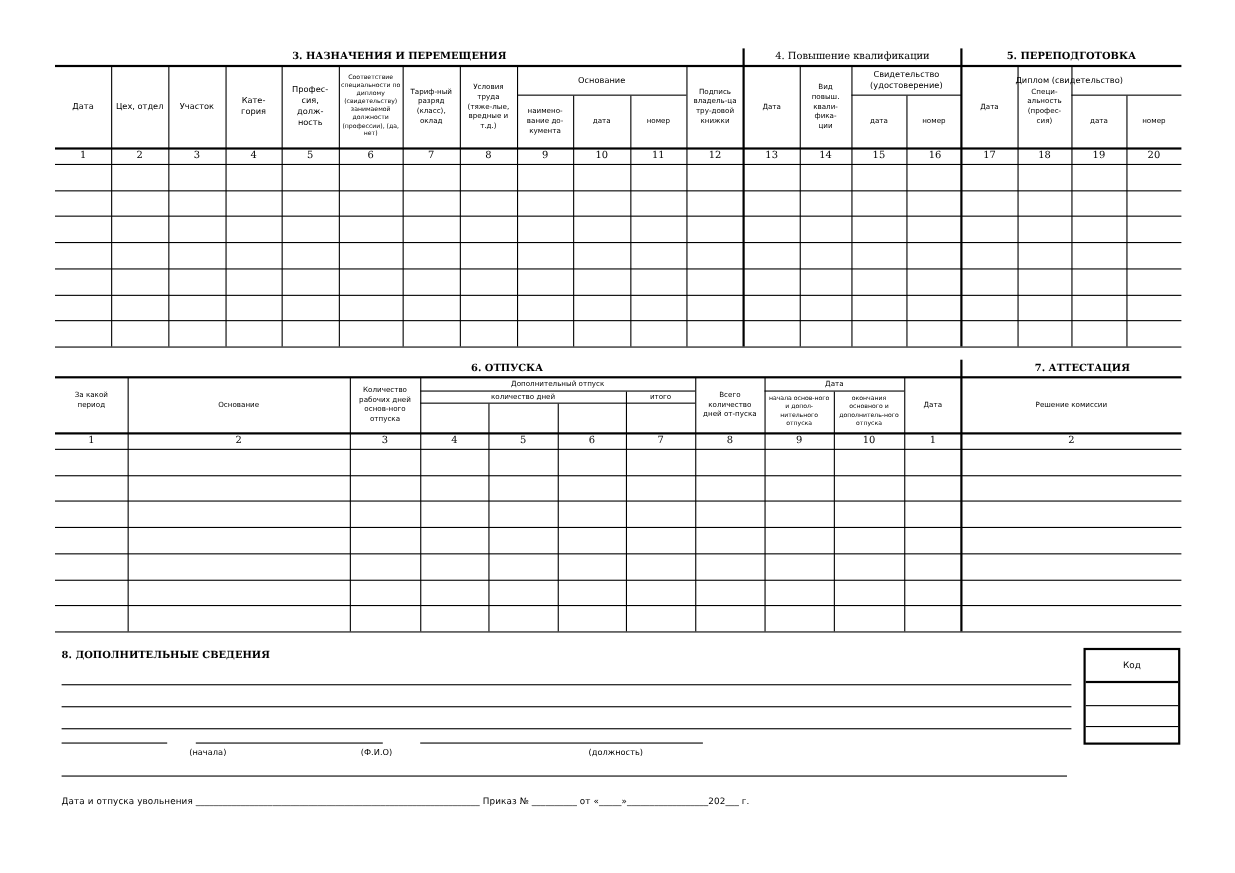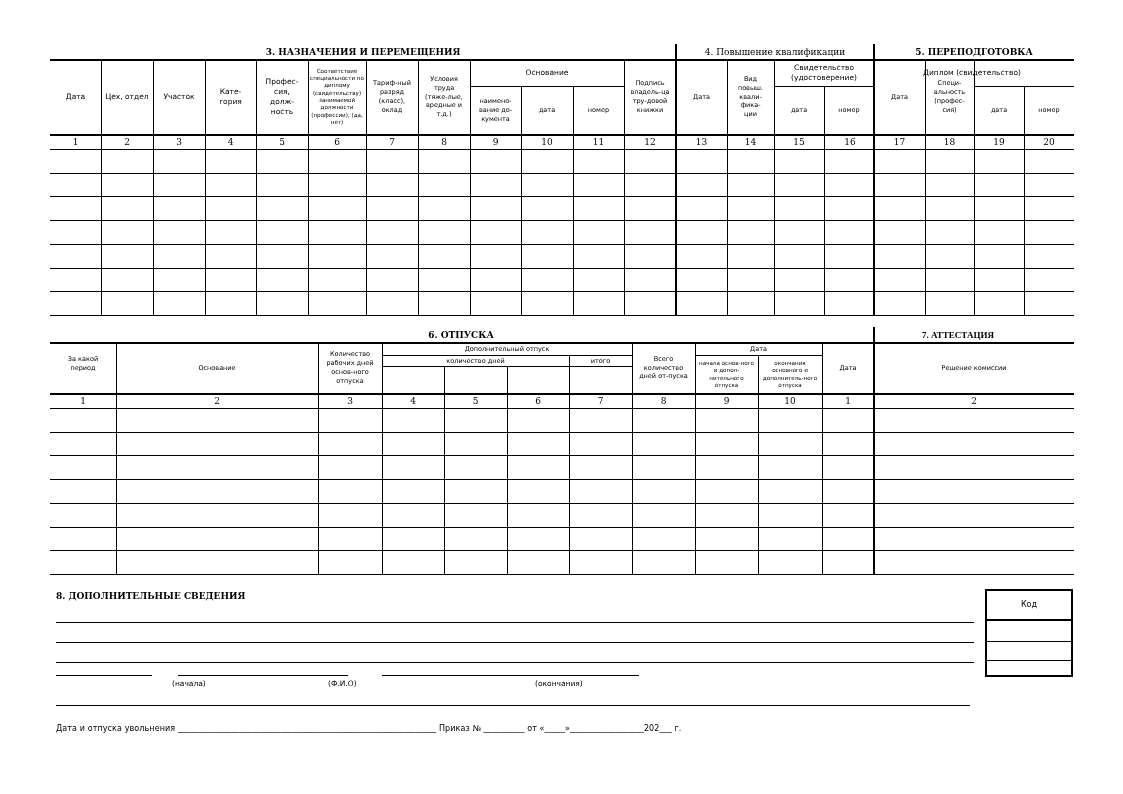--- a/index.html
+++ b/index.html
@@ -254,21 +254,21 @@
       <div class="num" style="left:824px;width:52px;top:135px;">16</div>
       <div class="num" style="left:874px;width:51px;top:135px;">17</div>
       <div class="num" style="left:925px;width:49px;top:135px;">18</div>
       <div class="num" style="left:974px;width:50px;top:135px;">19</div>
       <div class="num" style="left:1024px;width:50px;top:135px;">20</div>
     </div>
 </div>
 
 <div>
   <div class="sec-title" style="left:50px;width:822px;top:330px;">6. ОТПУСКА</div>
-  <div class="sec-title" style="left:858px;width:200px;top:330px;font-family:Liberation Serif, serif;">7. АТТЕСТАЦИЯ</div>
+  <div class="sec-title" style="left:884px;width:200px;top:330px;">7. АТТЕСТАЦИЯ</div>
 
   <div class="vline thick" style="left:873px;top:327px;height:16px;"></div>
 
   <div class="hline thick" style="left:50px;width:1024px;top:342px;"></div>
   <div class="hline" style="left:382px;width:250px;top:355px;"></div>
   <div class="hline" style="left:382px;width:250px;top:366px;"></div>
   <div class="hline" style="left:695px;width:127px;top:355px;"></div>
   <div class="hline thick" style="left:50px;width:1024px;top:393px;"></div>
   <div id="bottom-row-lines">
       <div class="hline" style="left:50px;width:1024px;top:408px;"></div>
@@ -413,21 +413,21 @@
   <div class="hline" style="left:56px;width:918px;top:622px;"></div>
   <div class="hline" style="left:56px;width:918px;top:642px;"></div>
   <div class="hline" style="left:56px;width:918px;top:662px;"></div>
 
   <div class="hline" style="left:56px;width:96px;top:675px;"></div>
   <div class="hline" style="left:178px;width:170px;top:675px;"></div>
   <div class="hline" style="left:382px;width:257px;top:675px;"></div>
 
   <div class="lbl" style="left:172px;top:679px;">(начала)</div>
   <div class="lbl" style="left:328px;top:679px;">(Ф.И.О)</div>
-  <div class="lbl" style="left:535px;top:679px;">(окончания)</div>
+  <div class="lbl" style="left:535px;top:679px;">(должность)</div>
 
   <div class="hline" style="left:56px;width:914px;top:705px;"></div>
 
   <div class="abs" style="left:985px;top:589px;width:88px;height:88px;border:2px solid #000;box-sizing:border-box;">
     <div class="cell" style="left:0;top:0;width:84px;height:30px;border-bottom:2px solid #000;font-size:8px;">Код</div>
     <div class="abs" style="left:0;top:32px;width:84px;height:18px;border-bottom:1px solid #000;"></div>
     <div class="abs" style="left:0;top:51px;width:84px;height:18px;border-bottom:1px solid #000;"></div>
     <div class="abs" style="left:0;top:70px;width:84px;height:14px;"></div>
   </div>
 </div>

